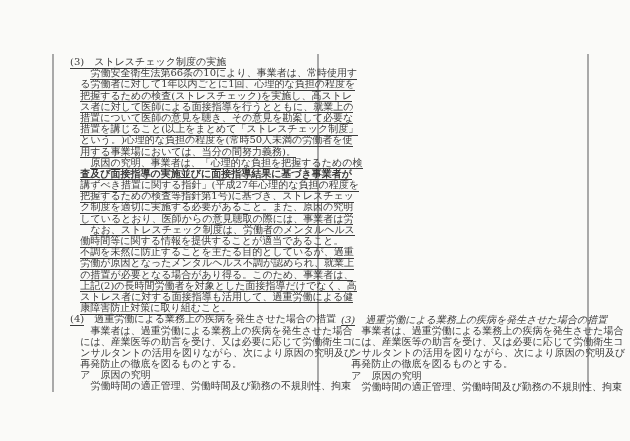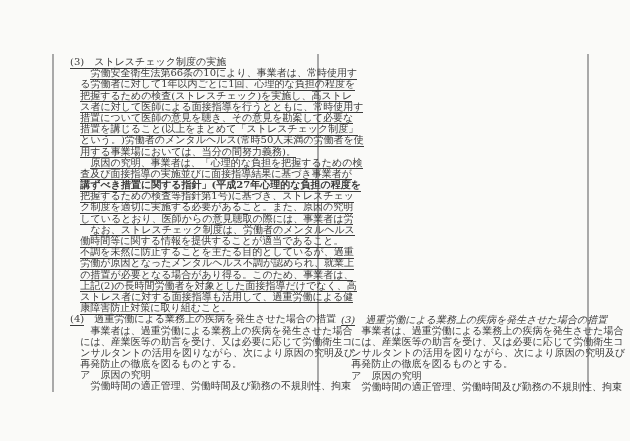--- a/index.html
+++ b/index.html
@@ -49,28 +49,28 @@
 <div class="page">
   <div class="vrule left"></div>
   <div class="vrule mid"></div>
   <div class="vrule right"></div>
 
   <div class="column col-left">
       <div class="tline" style="padding-left: 0px;"><span class="ul">(3)　ストレスチェック制度の実施</span></div>
       <div class="tline" style="padding-left: 20.4px;"><span class="ul">労働安全衛生法第66条の10により、事業者は、常時使用す</span></div>
       <div class="tline" style="padding-left: 10.2px;"><span class="ul">る労働者に対して1年以内ごとに1回、心理的な負担の程度を</span></div>
       <div class="tline" style="padding-left: 10.2px;"><span class="ul">把握するための検査(ストレスチェック)を実施し、高ストレ</span></div>
-      <div class="tline" style="padding-left: 10.2px;"><span class="ul">ス者に対して医師による面接指導を行うとともに、常時使用す</span></div>
+      <div class="tline" style="padding-left: 10.2px;"><span class="ul">ス者に対して医師による面接指導を行うとともに、就業上の</span></div>
       <div class="tline" style="padding-left: 10.2px;"><span class="ul">措置について医師の意見を聴き、その意見を勘案して必要な</span></div>
       <div class="tline" style="padding-left: 10.2px;"><span class="ul">措置を講じること(以上をまとめて「ストレスチェック制度」</span></div>
-      <div class="tline" style="padding-left: 10.2px;"><span class="ul">という。)労働者のメンタルヘルス(常時50人未満の労働者を使</span></div>
+      <div class="tline" style="padding-left: 10.2px;"><span class="ul">という。)心理的な負担の程度を(常時50人未満の労働者を使</span></div>
       <div class="tline" style="padding-left: 10.2px;"><span class="ul">用する事業場においては、当分の間努力義務)。</span></div>
       <div class="tline" style="padding-left: 20.4px;"><span class="ul">原因の究明、事業者は、「心理的な負担を把握するための検</span></div>
-      <div class="tline" style="padding-left: 10.2px;"><span class="ul">査及び面接指導の実施並びに面接指導結果に基づき事業者が</span></div>
-      <div class="tline" style="padding-left: 10.2px; font-weight: bold;"><span class="ul">講ずべき措置に関する指針」(平成27年心理的な負担の程度を</span></div>
+      <div class="tline" style="padding-left: 10.2px; font-weight: bold;"><span class="ul">査及び面接指導の実施並びに面接指導結果に基づき事業者が</span></div>
+      <div class="tline" style="padding-left: 10.2px;"><span class="ul">講ずべき措置に関する指針」(平成27年心理的な負担の程度を</span></div>
       <div class="tline" style="padding-left: 10.2px;"><span class="ul">把握するための検査等指針第1号)に基づき、ストレスチェッ</span></div>
       <div class="tline" style="padding-left: 10.2px;"><span class="ul">ク制度を適切に実施する必要があること。また、原因の究明</span></div>
       <div class="tline" style="padding-left: 10.2px;"><span class="ul">しているとおり、医師からの意見聴取の際には、事業者は労</span></div>
       <div class="tline" style="padding-left: 20.4px;"><span class="ul">なお、ストレスチェック制度は、労働者のメンタルヘルス</span></div>
       <div class="tline" style="padding-left: 10.2px;"><span class="ul">働時間等に関する情報を提供することが適当であること。</span></div>
       <div class="tline" style="padding-left: 10.2px; text-align: center;"><span class="ul">不調を未然に防止することを主たる目的としているが、過重</span></div>
       <div class="tline" style="padding-left: 10.2px;"><span class="ul">労働が原因となったメンタルヘルス不調が認められ、就業上</span></div>
       <div class="tline" style="padding-left: 10.2px;"><span class="ul">の措置が必要となる場合があり得る。このため、事業者は、</span></div>
       <div class="tline" style="padding-left: 10.2px;"><span class="ul">上記(2)の長時間労働者を対象とした面接指導だけでなく、高</span></div>
       <div class="tline" style="padding-left: 10.2px;"><span class="ul">ストレス者に対する面接指導も活用して、過重労働による健</span></div>

